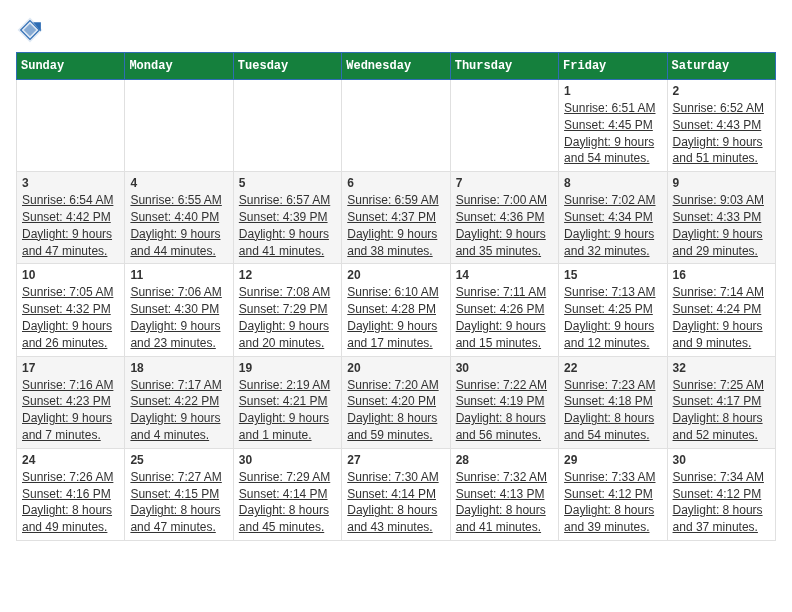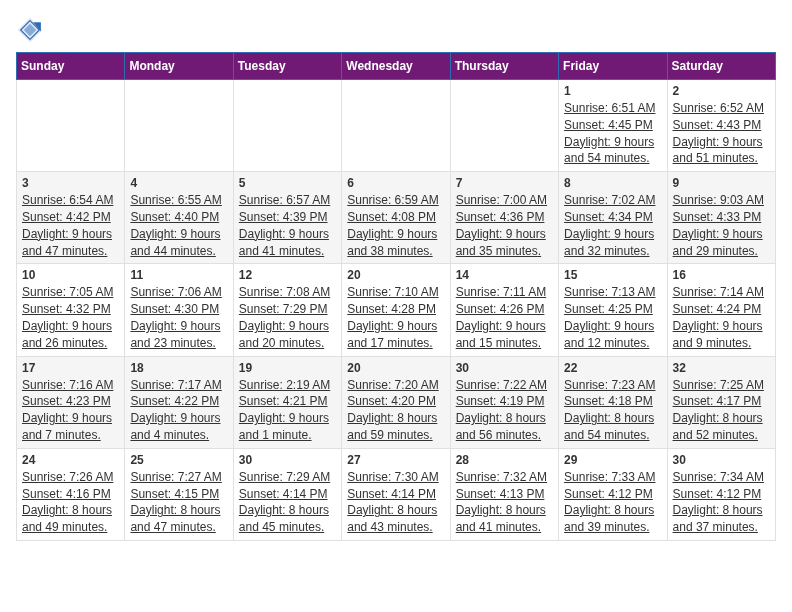--- a/index.html
+++ b/index.html
@@ -51,21 +51,22 @@
     .location {
       font-size: 14px;
       color: #555;
     }
     table {
       width: 100%;
       border-collapse: collapse;
       table-layout: fixed;
     }
     thead tr {
-      background-color: #701a75;
+      background-color: #15803d;
+      font-family: Liberation Mono, monospace;
     }
     thead th {
       color: #fff;
       font-size: 12px;
       font-weight: bold;
       padding: 6px 4px;
       text-align: left;
       border: 1px solid #2e6db4;
     }
     tbody tr {
@@ -169,21 +170,21 @@
         <td>
           <span class="day-num">5</span>
           <div class="day-info">Sunrise: 6:57 AM
 Sunset: 4:39 PM
 Daylight: 9 hours
 and 41 minutes.</div>
         </td>
         <td>
           <span class="day-num">6</span>
           <div class="day-info">Sunrise: 6:59 AM
-Sunset: 4:08 PM
+Sunset: 4:37 PM
 Daylight: 9 hours
 and 38 minutes.</div>
         </td>
         <td>
           <span class="day-num">7</span>
           <div class="day-info">Sunrise: 7:00 AM
 Sunset: 4:36 PM
 Daylight: 9 hours
 and 35 minutes.</div>
         </td>
@@ -219,21 +220,21 @@
         </td>
         <td>
           <span class="day-num">12</span>
           <div class="day-info">Sunrise: 7:08 AM
 Sunset: 7:29 PM
 Daylight: 9 hours
 and 20 minutes.</div>
         </td>
         <td>
           <span class="day-num">20</span>
-          <div class="day-info">Sunrise: 7:10 AM
+          <div class="day-info">Sunrise: 6:10 AM
 Sunset: 4:28 PM
 Daylight: 9 hours
 and 17 minutes.</div>
         </td>
         <td>
           <span class="day-num">14</span>
           <div class="day-info">Sunrise: 7:11 AM
 Sunset: 4:26 PM
 Daylight: 9 hours
 and 15 minutes.</div>

